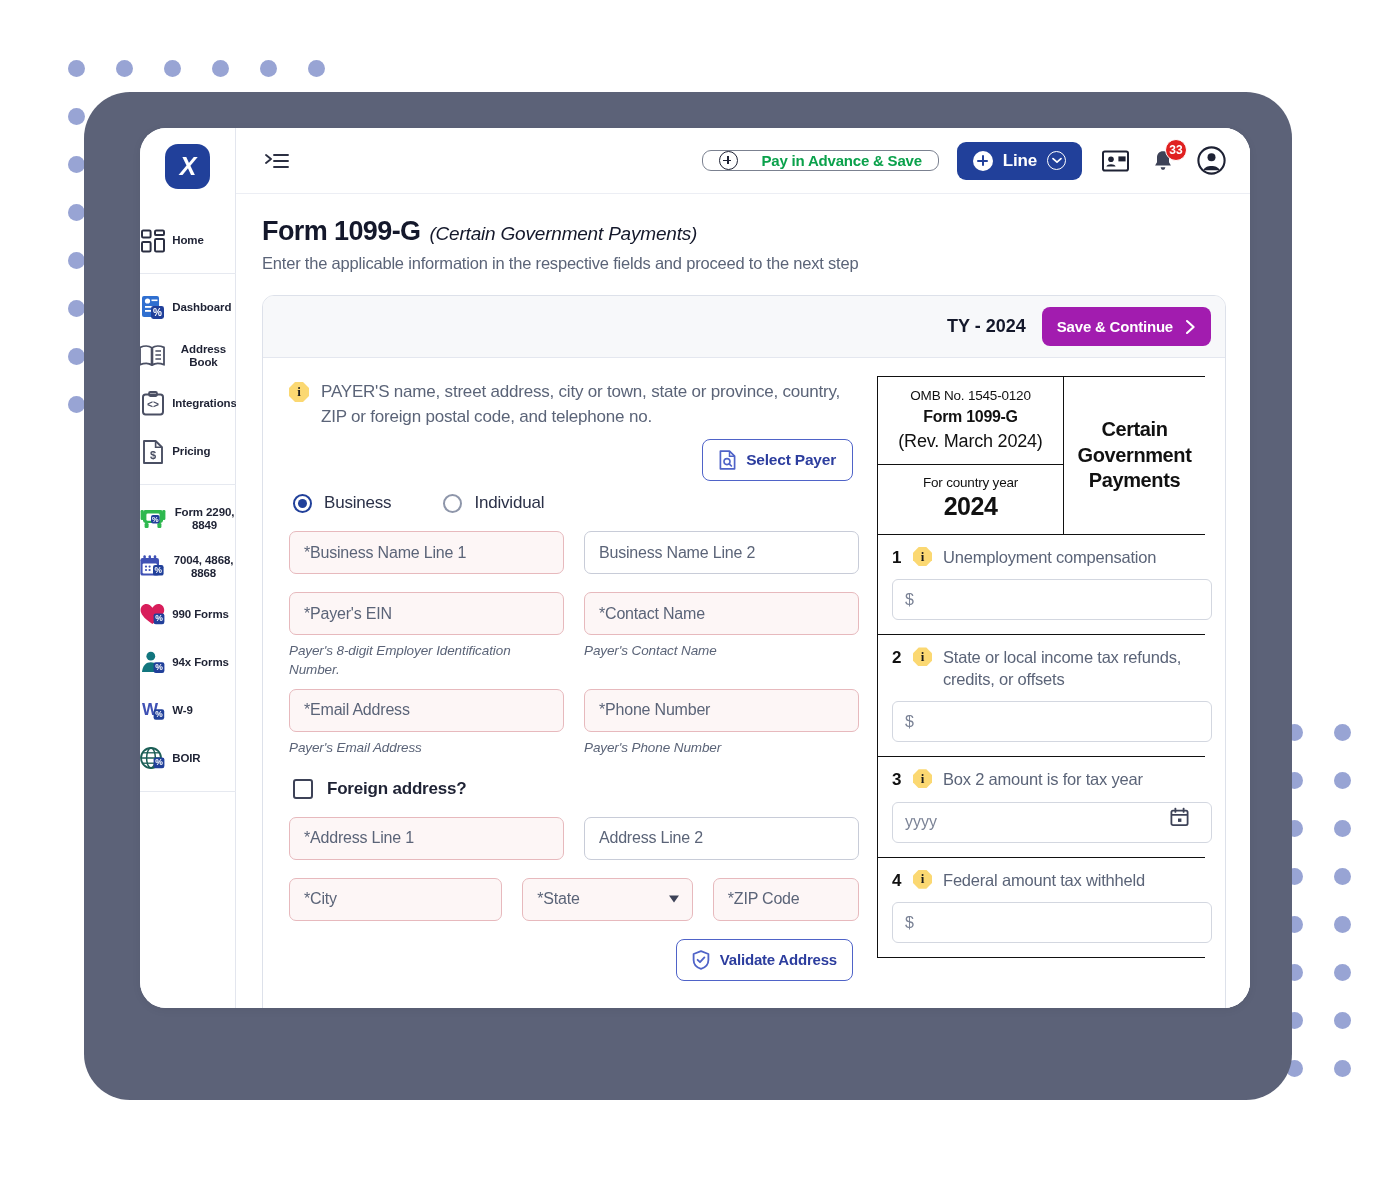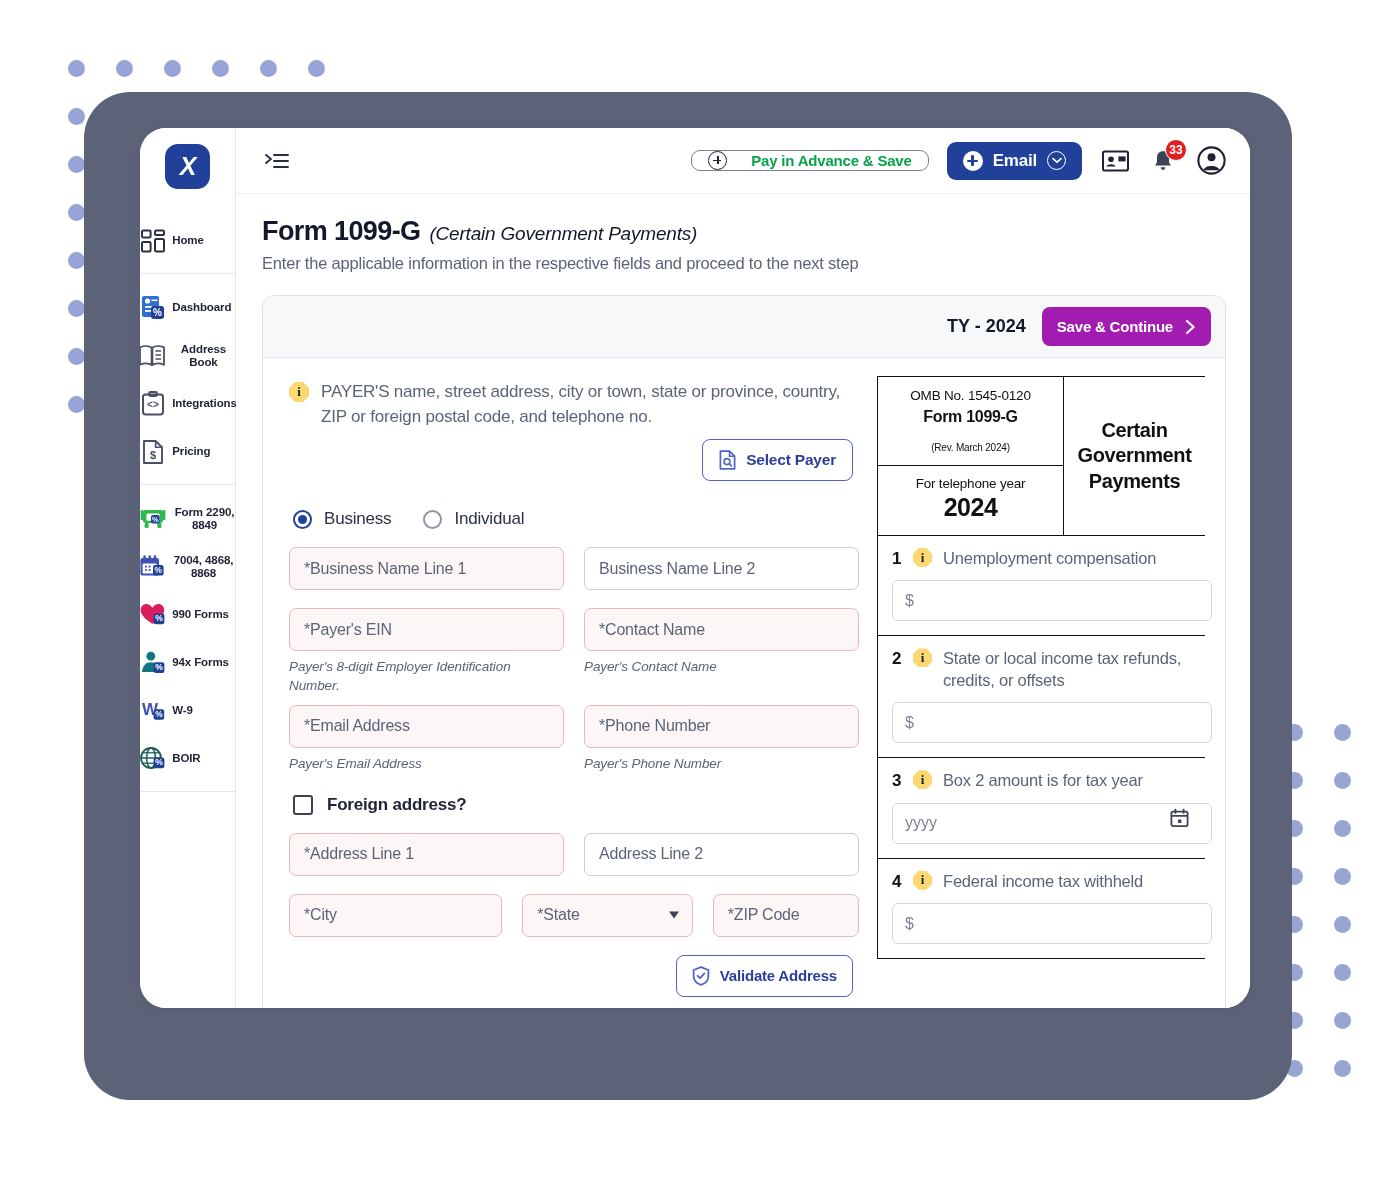--- a/index.html
+++ b/index.html
@@ -168,21 +168,21 @@
   #payer-heading .txt { font-size:17px; color:#5b6478; line-height:1.45; letter-spacing:-0.2px; max-width:530px;}
 
   #select-payer-row { display:flex; justify-content:flex-end; margin-top:10px; padding-right:6px;}
   #select-payer {
     display:flex; align-items:center; gap:10px;
     border:1.4px solid #4f63c8; border-radius:8px;
     background:#fff; padding:10px 16px; cursor:pointer;
     color:#2c3d9e; font-weight:bold; font-size:15.5px; letter-spacing:-0.2px;
   }
 
-  #entity-type { display:flex; align-items:center; gap:32px; margin-top:28px; padding-left:4px;}
+  #entity-type { display:flex; align-items:center; gap:52px; margin-top:12px; padding-left:4px;}
   .radio-opt { display:flex; align-items:center; gap:12px; cursor:pointer; }
   .radio {
     width:19px; height:19px; border-radius:50%;
     border:2.2px solid #8e96aa; background:#fff; position:relative;
   }
   .radio.checked { border-color:#21409a; }
   .radio.checked::after {
     content:""; position:absolute; left:3px; top:3px;
     width:9px; height:9px; border-radius:50%; background:#21409a;
   }
@@ -223,21 +223,21 @@
     color:#2c3d9e; font-weight:bold; font-size:15px; letter-spacing:-0.2px;
   }
 
   
   #irs-box { border:1.6px solid #111; border-right:none; }
   #irs-top { display:flex; }
   #irs-omb-col { width:186px; border-right:1.6px solid #111; flex:none; }
   .omb-cell { padding:11px 8px 12px; text-align:center; }
   #omb-line { font-size:13.5px; color:#111; letter-spacing:-0.2px;}
   #omb-form { font-size:16px; font-weight:bold; color:#111; margin-top:5px; letter-spacing:-0.3px;}
-  #omb-rev { font-size:10px; color:#111; margin-top:16px; letter-spacing:-0.2px;}
+  #omb-rev { font-size:18px; color:#111; margin-top:5px; letter-spacing:-0.2px;}
   #cal-cell { border-top:1.6px solid #111; padding:10px 8px 13px; text-align:center; }
   #cal-line { font-size:13.5px; color:#111; letter-spacing:-0.2px;}
   #cal-year { font-size:25px; font-weight:bold; color:#111; margin-top:2px; letter-spacing:-0.5px;text-align:center;}
   #irs-title {
     flex:1; display:flex; align-items:center; justify-content:center;
     text-align:center; font-size:20px; font-weight:bold; color:#111;
     line-height:1.28; letter-spacing:-0.4px; padding: 0 6px;
   }
   .irs-box-row { border-top:1.6px solid #111; padding:12px 0 14px 14px; }
   .box-head { display:flex; align-items:flex-start; gap:11px; }
@@ -719,21 +719,21 @@
       </div>
 
       <div class="topbar-right">
         <div class="btn-advance">
           <span class="plus-outline"></span>
           <span class="lbl">Pay in Advance &amp; Save</span>
         </div>
 
         <div class="btn-start">
           <span class="plus-solid"></span>
-          <span class="lbl">Email</span>
+          <span class="lbl">Line</span>
           <span class="chev-circle">
             <svg width="10" height="7" viewBox="0 0 10 7">
                 <path d="M1 1.6 L5 5.2 L9 1.6" stroke="#fff" stroke-width="1.7" fill="none" stroke-linecap="round" stroke-linejoin="round"></path>
               </svg>
           </span>
         </div>
 
         <div class="icon-btn">
           <svg width="27" height="22" viewBox="0 0 27 22">
             <rect x="1" y="1.4" width="25" height="19.2" rx="1.8" fill="none" stroke="#1e2234" stroke-width="2"></rect>
@@ -891,21 +891,21 @@
           <div id="right-col">
             <div id="irs-box">
               <div id="irs-top">
                 <div id="irs-omb-col">
                   <div class="omb-cell">
                     <div id="omb-line">OMB No. 1545-0120</div>
                     <div id="omb-form">Form 1099-G</div>
                     <div id="omb-rev">(Rev. March 2024)</div>
                   </div>
                   <div id="cal-cell">
-                    <div id="cal-line">For telephone year</div>
+                    <div id="cal-line">For country year</div>
                     <div id="cal-year">2024</div>
                   </div>
                 </div>
                 <div id="irs-title">Certain Government Payments</div>
               </div>
               <div id="irs-boxes">
                   <div class="irs-box-row">
                     <div class="box-head">
                       <span class="box-num">1</span>
                       <span class="info-ico sm"></span>
@@ -934,21 +934,21 @@
                           <line x1="5.4" y1="0.9" x2="5.4" y2="4.4" stroke="#3d4257" stroke-width="1.8" stroke-linecap="round"></line>
                           <line x1="13.6" y1="0.9" x2="13.6" y2="4.4" stroke="#3d4257" stroke-width="1.8" stroke-linecap="round"></line>
                           <rect x="8" y="11" width="3.4" height="3.4" fill="#3d4257"></rect>
                         </svg>
                       </span></div>
                   </div>
                   <div class="irs-box-row">
                     <div class="box-head">
                       <span class="box-num">4</span>
                       <span class="info-ico sm"></span>
-                      <span class="box-text">Federal income tax withheld</span>
+                      <span class="box-text">Federal amount tax withheld</span>
                     </div>
                     <div class="money-wrap"><input class="money-inp" placeholder="$" style=""></div>
                   </div>
                 </div>
             </div>
           </div>
 
         </div>
       </section>
     </div>

